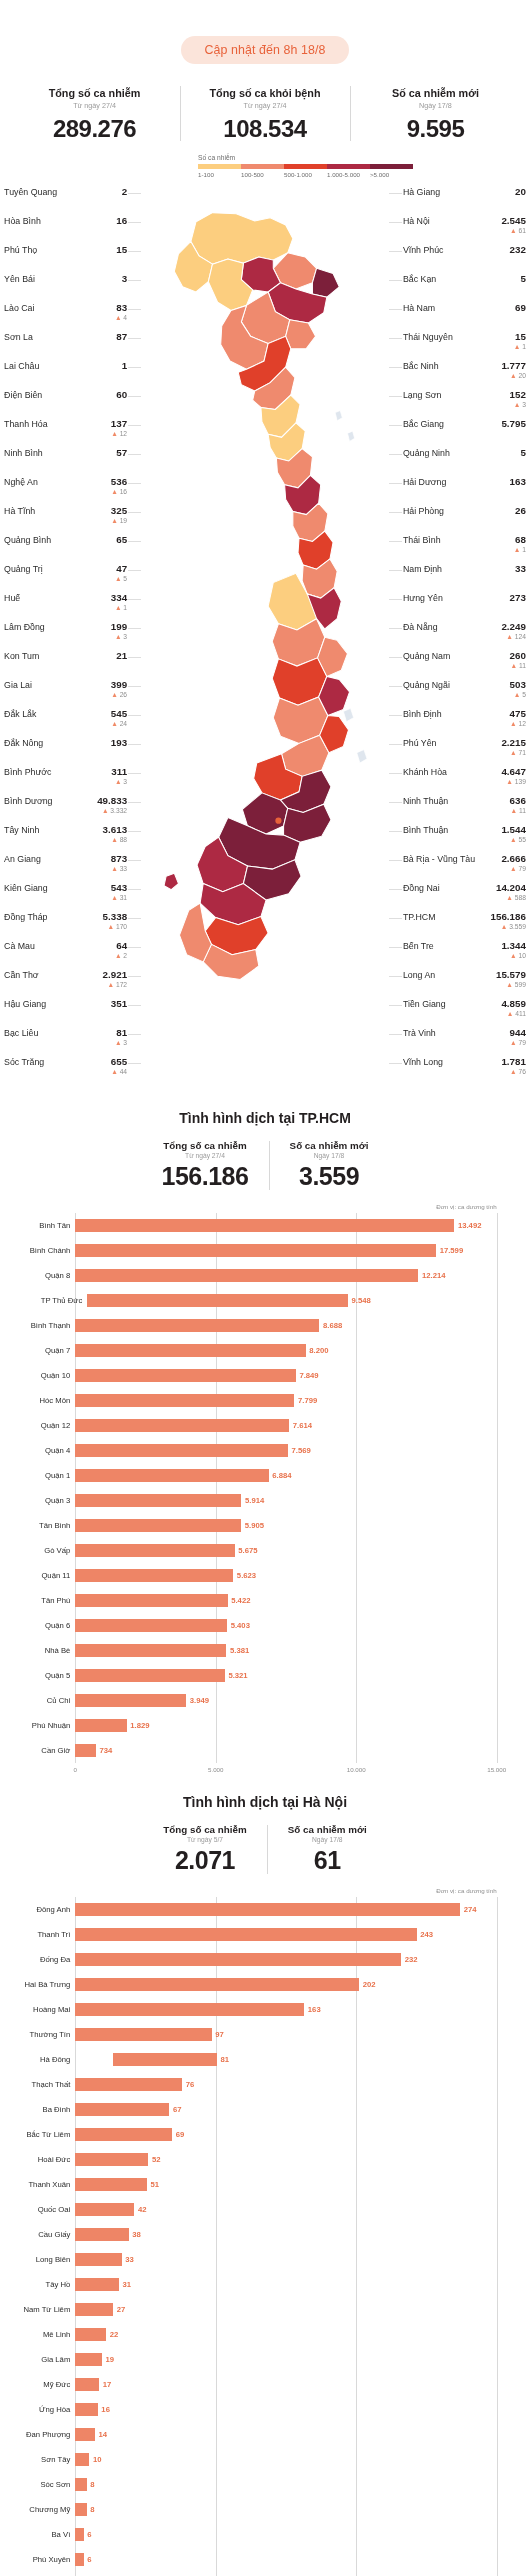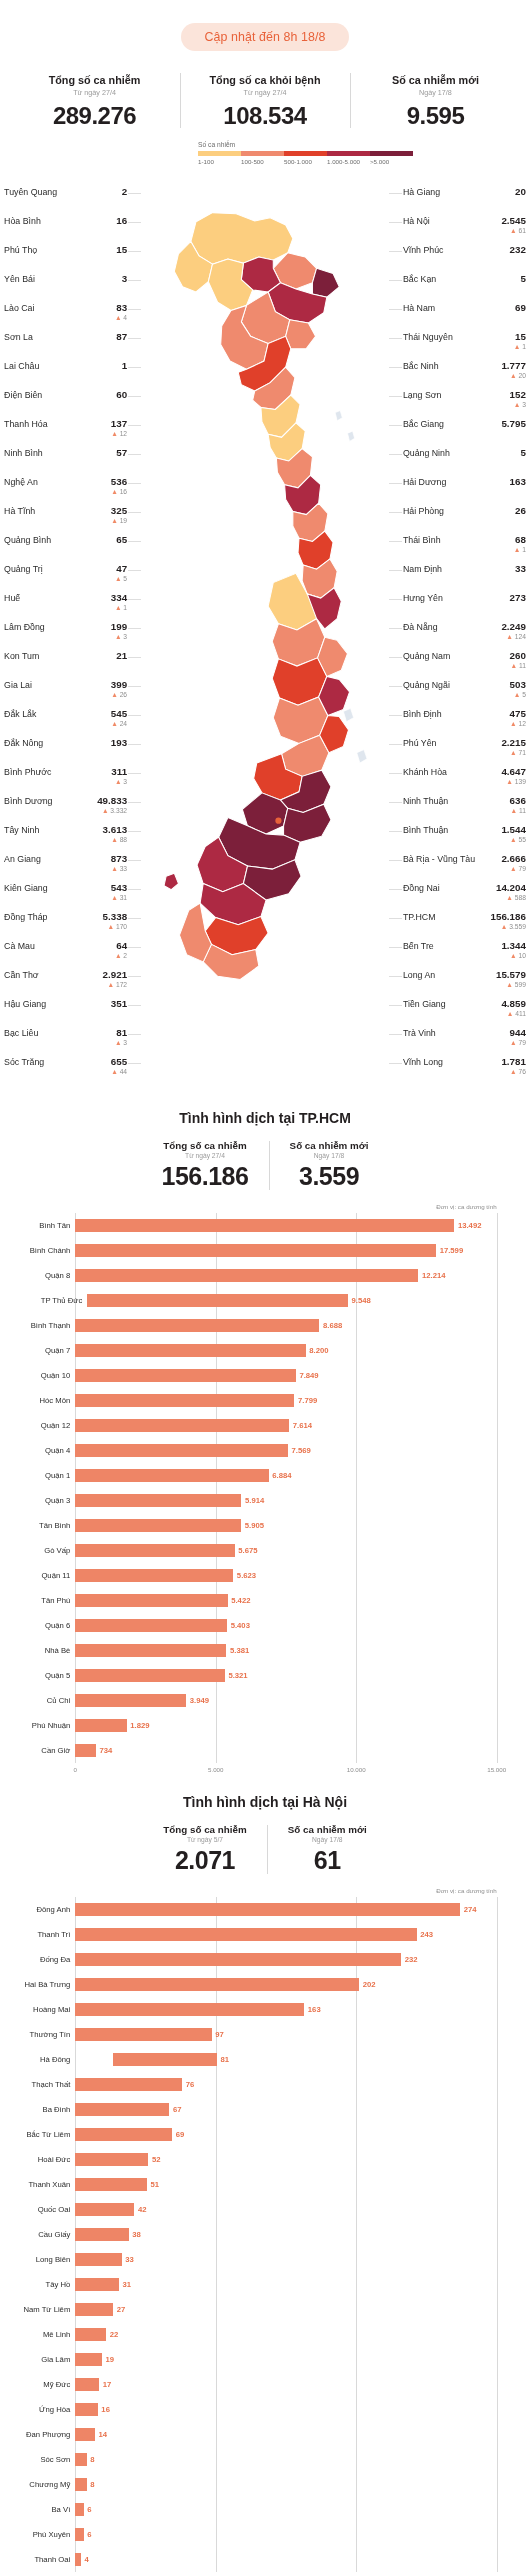--- a/index.html
+++ b/index.html
@@ -6,21 +6,21 @@
   body {
     width: 530px;
     background: #ffffff;
     font-family: "Liberation Sans", sans-serif;
     color: #231f20;
     -webkit-font-smoothing: antialiased;
   }
   .page { width: 530px; position: relative; padding-bottom: 5.2px; }
 
   
-  .pill-wrap { display: flex; justify-content: center; padding-top: 23px; }
+  .pill-wrap { display: flex; justify-content: center; padding-top: 36px; }
   .pill {
     background: #fbe4da;
     color: #e8623a;
     border-radius: 20.6px;
     padding: 7.2px 23px;
     font-size: 12.4px;
     letter-spacing: 0.1px;
   }
 
   
@@ -42,21 +42,21 @@
 
   
   .legend { margin-top: 11.3px; padding-left: 198px; }
   .legend-title { font-size: 6.7px; color: #6d6d6d; margin-bottom: 2.6px; }
   .legend-bars { display: flex; }
   .legend-bars i { display: block; height: 5.7px; width: 43px; }
   .legend-labels { display: flex; margin-top: 1.5px; }
   .legend-labels span { width: 43px; font-size: 6.2px; color: #6d6d6d; }
 
   
-  .mapblock { position: relative; height: 907px; margin-top: 21px; }
+  .mapblock { position: relative; height: 907px; margin-top: 8px; }
 
   .col { position: absolute; top: 0; width: 123px; }
   .col.left  { left: 4.1px; }
   .col.right { right: 4.1px; }
 
   .prow {
     position: relative;
     display: flex;
     align-items: flex-start;
     justify-content: space-between;
@@ -969,20 +969,25 @@
           <div class="blabel">Ứng Hòa</div>
           <div class="bar" style="width: 5.33333%; background: rgb(238, 133, 102); height: 12.4px;"></div>
           <div class="bval" style="color: rgb(232, 114, 76);">16</div>
         </div>
         <div class="brow" style="height: 25px;">
           <div class="blabel">Đan Phượng</div>
           <div class="bar" style="width: 4.66667%; background: rgb(238, 133, 102); height: 12.4px;"></div>
           <div class="bval" style="color: rgb(232, 114, 76);">14</div>
         </div>
         <div class="brow" style="height: 25px;">
+          <div class="blabel">Sơn Tây</div>
+          <div class="bar" style="width: 3.33333%; background: rgb(238, 133, 102); height: 12.4px;"></div>
+          <div class="bval" style="color: rgb(232, 114, 76);">10</div>
+        </div>
+        <div class="brow" style="height: 25px;">
           <div class="blabel">Sóc Sơn</div>
           <div class="bar" style="width: 2.66667%; background: rgb(238, 133, 102); height: 12.4px;"></div>
           <div class="bval" style="color: rgb(232, 114, 76);">8</div>
         </div>
         <div class="brow" style="height: 25px;">
           <div class="blabel">Chương Mỹ</div>
           <div class="bar" style="width: 2.66667%; background: rgb(238, 133, 102); height: 12.4px;"></div>
           <div class="bval" style="color: rgb(232, 114, 76);">8</div>
         </div>
         <div class="brow" style="height: 25px;">

